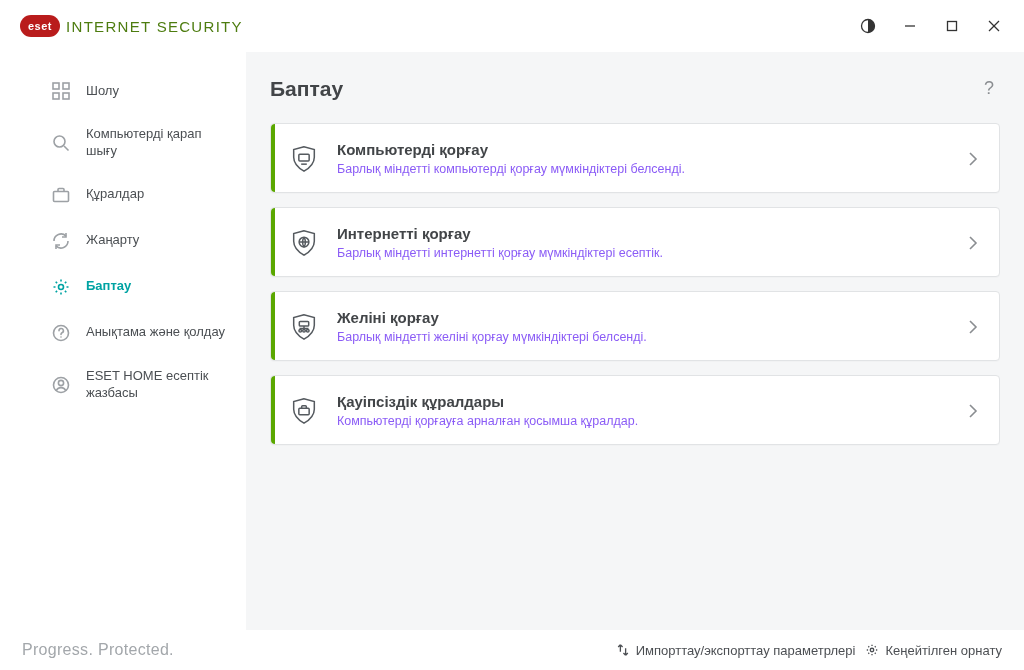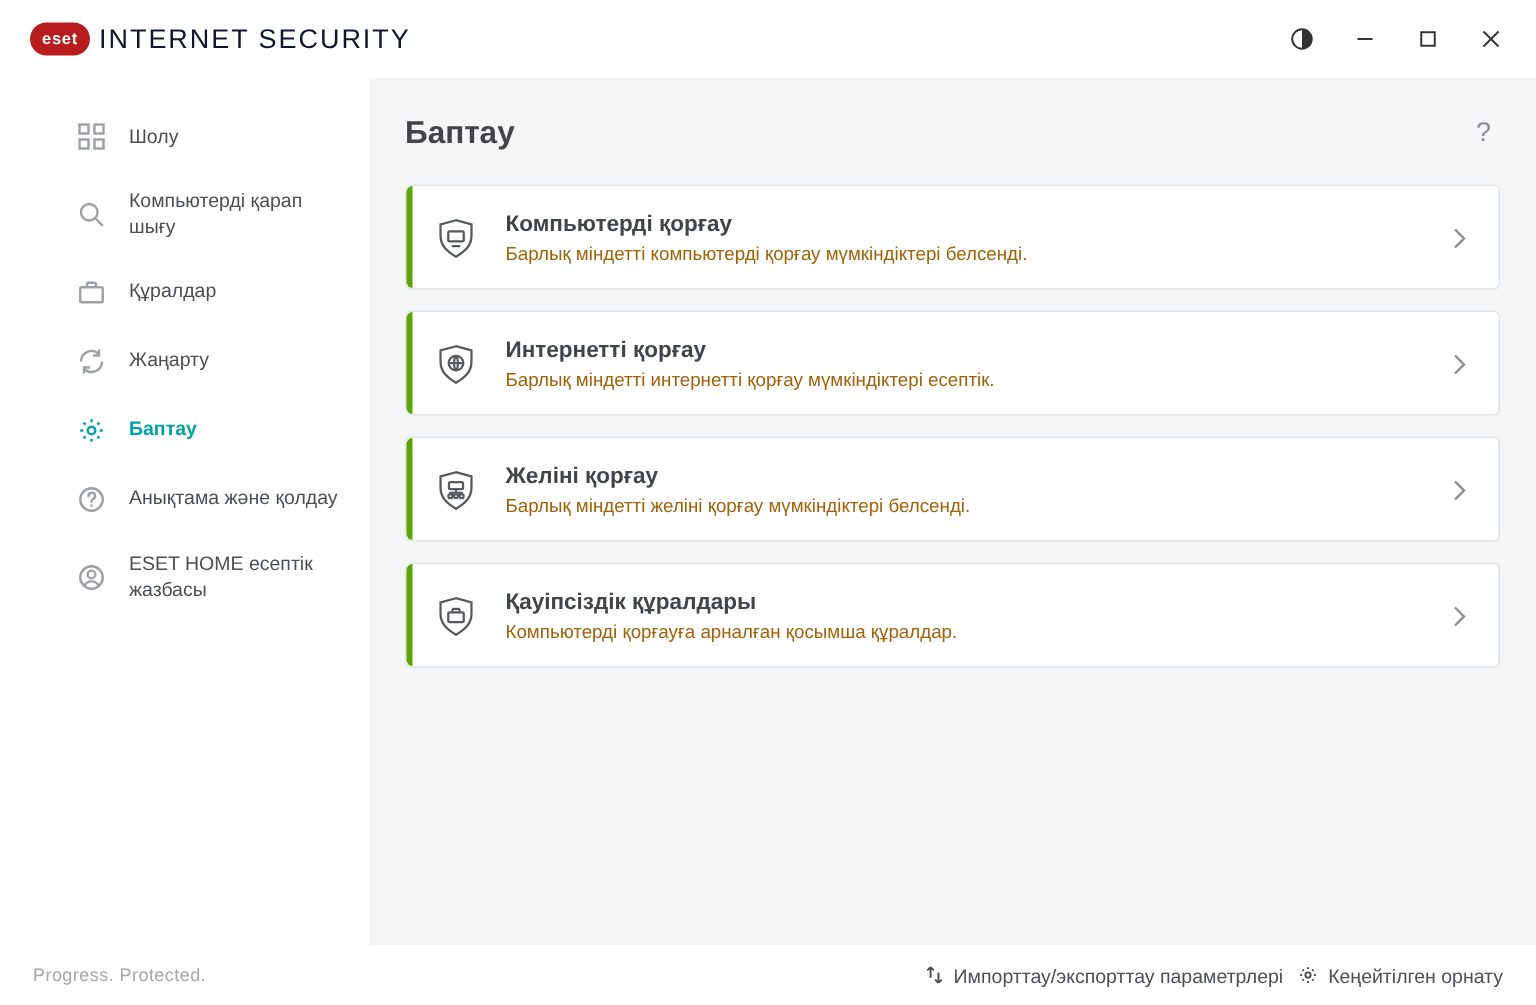--- a/index.html
+++ b/index.html
@@ -34,23 +34,23 @@
     background: #b91c1c;
     color: #fff;
     font-weight: 700;
     font-size: 11px;
     letter-spacing: 0.5px;
     height: 22px;
     padding: 0 8px;
     border-radius: 12px;
   }
   .brand-title {
-    font-size: 18px;
+    font-size: 15px;
     font-weight: 400;
-    color: #0f172a;
+    color: #4d7c0f;
     letter-spacing: 1.3px;
   }
   .window-controls {
     display: flex;
     align-items: center;
     gap: 2px;
   }
   .window-controls .win-btn {
     width: 40px;
     height: 34px;
@@ -164,21 +164,21 @@
   }
   .card-body { flex: 1; min-width: 0; }
   .card-title {
     font-size: 15px;
     font-weight: 600;
     color: #424548;
     margin-bottom: 4px;
   }
   .card-desc {
     font-size: 12.5px;
-    color: #a16207;
+    color: #8b5cf6;
   }
   .card-chevron {
     color: #8a8d91;
     padding-left: 12px;
     display: flex;
     align-items: center;
   }
 
   
   .footer {
@@ -186,21 +186,21 @@
     display: flex;
     align-items: center;
     justify-content: space-between;
     padding: 0 22px;
     font-size: 12.5px;
     color: #6a6e72;
     border-top: 0;
   }
   .footer-left {
     color: #a3a7ab;
-    font-size: 12px;
+    font-size: 16px;
     letter-spacing: 0.3px;
   }
   .footer-right {
     display: flex;
     align-items: center;
     gap: 10px;
   }
   .footer-link {
     display: flex;
     align-items: center;

